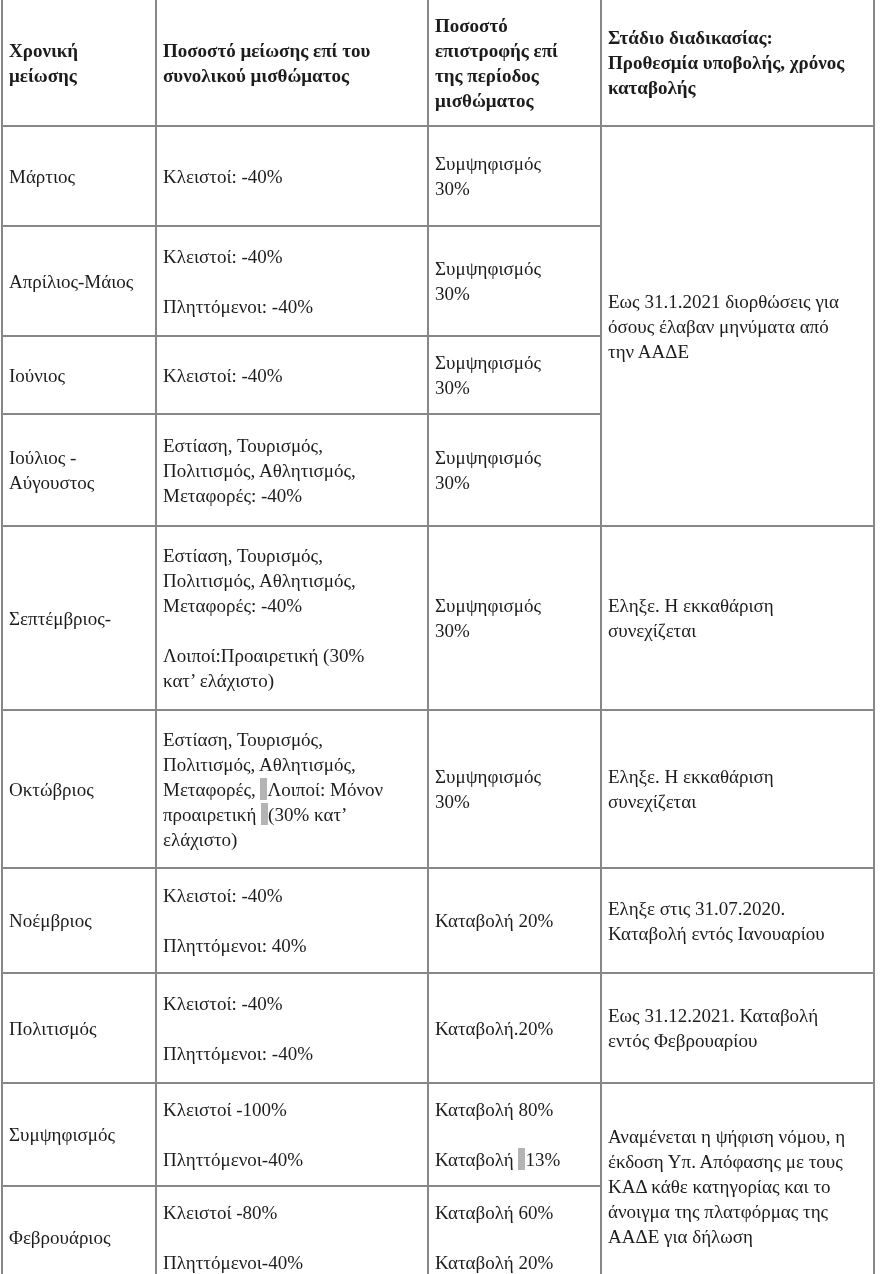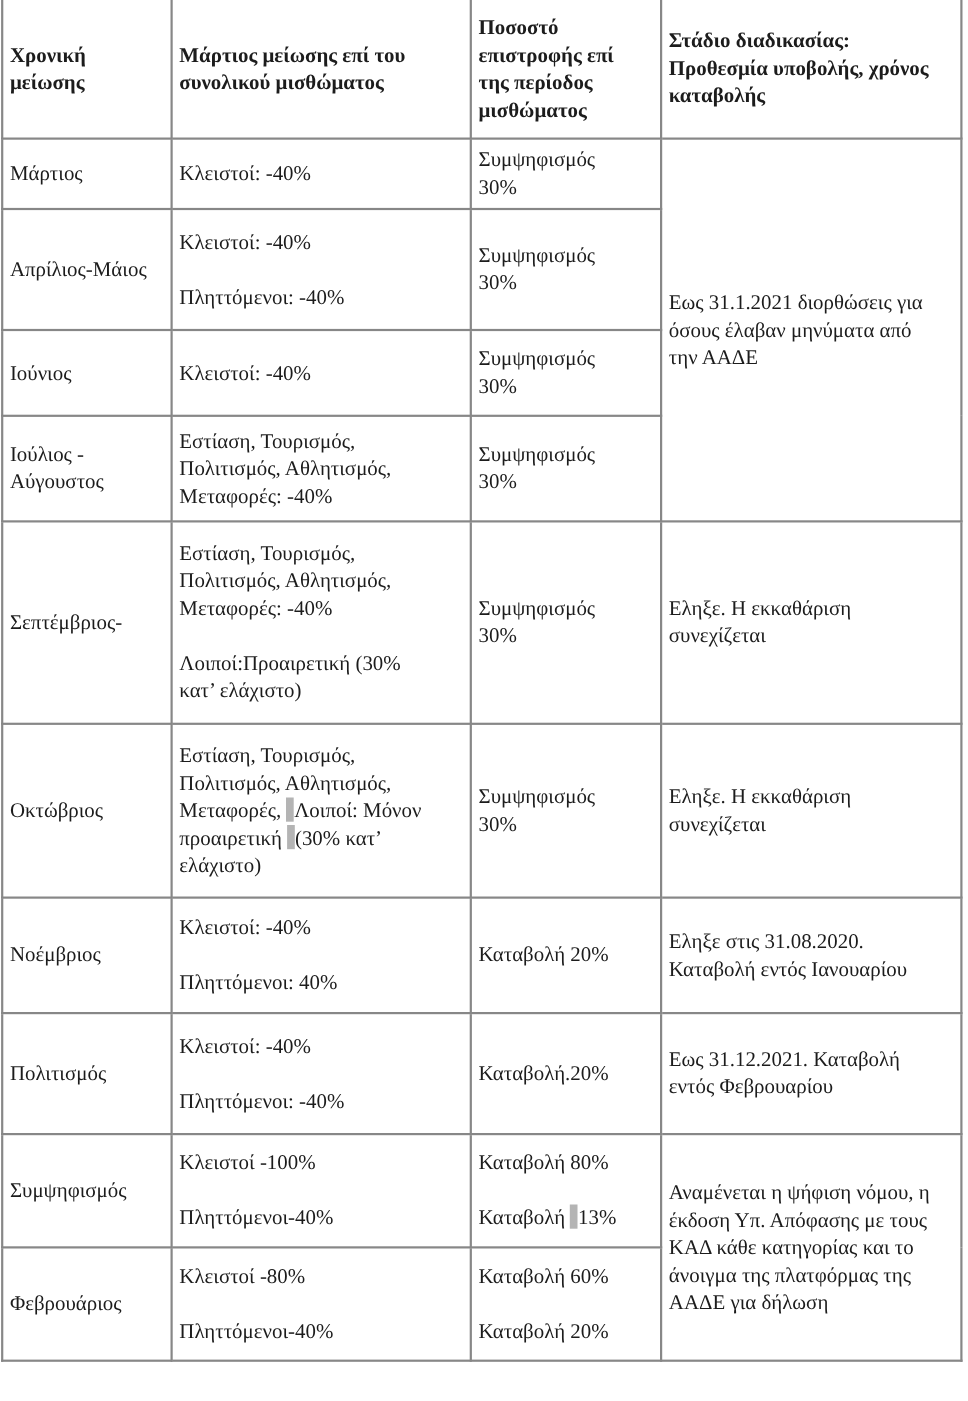--- a/index.html
+++ b/index.html
@@ -39,24 +39,24 @@
     font-weight: bold;
     vertical-align: middle;
   }
   
   col.c1 { width: 154px; }
   col.c2 { width: 272px; }
   col.c3 { width: 173px; }
   col.c4 { width: 273px; }
   
   tr.header-row { height: 126px; }
-  tr.r0 { height: 64px; }
+  tr.r0 { height: 100px; }
   tr.r1 { height: 110px; }
   tr.r2 { height: 78px; }
-  tr.r3 { height: 96px; }
+  tr.r3 { height: 112px; }
   tr.r4 { height: 184px; }
   tr.r5 { height: 158px; }
   tr.r6 { height: 105px; }
   tr.r7 { height: 110px; }
   tr.r8 { height: 103px; }
   tr.r9 { height: 103px; }
   
   .cursor-bar {
     display: inline-block;
     width: 7px;
@@ -74,21 +74,21 @@
       <col class="c1">
         <col class="c2">
         <col class="c3">
         <col class="c4">
     </colgroup>
 
     <tbody>
         <tr class="header-row">
       <td>Χρονική
 μείωσης</td>
-      <td>Μάρτιος μείωσης επί του
+      <td>Ποσοστό μείωσης επί του
 συνολικού μισθώματος</td>
       <td>Ποσοστό
 επιστροφής επί
 της περίοδος
 μισθώματος</td>
       <td>Στάδιο διαδικασίας:
 Προθεσμία υποβολής, χρόνος
 καταβολής</td>
     </tr>
 
@@ -154,21 +154,21 @@
       <td>Εληξε. Η εκκαθάριση
 συνεχίζεται</td>
     </tr>
 
     <tr class="r6">
       <td>Νοέμβριος</td>
       <td>Κλειστοί: -40%
 
 Πληττόμενοι: 40%</td>
       <td>Καταβολή 20%</td>
-      <td>Εληξε στις 31.08.2020.
+      <td>Εληξε στις 31.07.2020.
 Καταβολή εντός Ιανουαρίου</td>
     </tr>
 
     <tr class="r7">
       <td>Πολιτισμός</td>
       <td>Κλειστοί: -40%
 
 Πληττόμενοι: -40%</td>
       <td>Καταβολή.20%</td>
       <td>Εως 31.12.2021. Καταβολή

